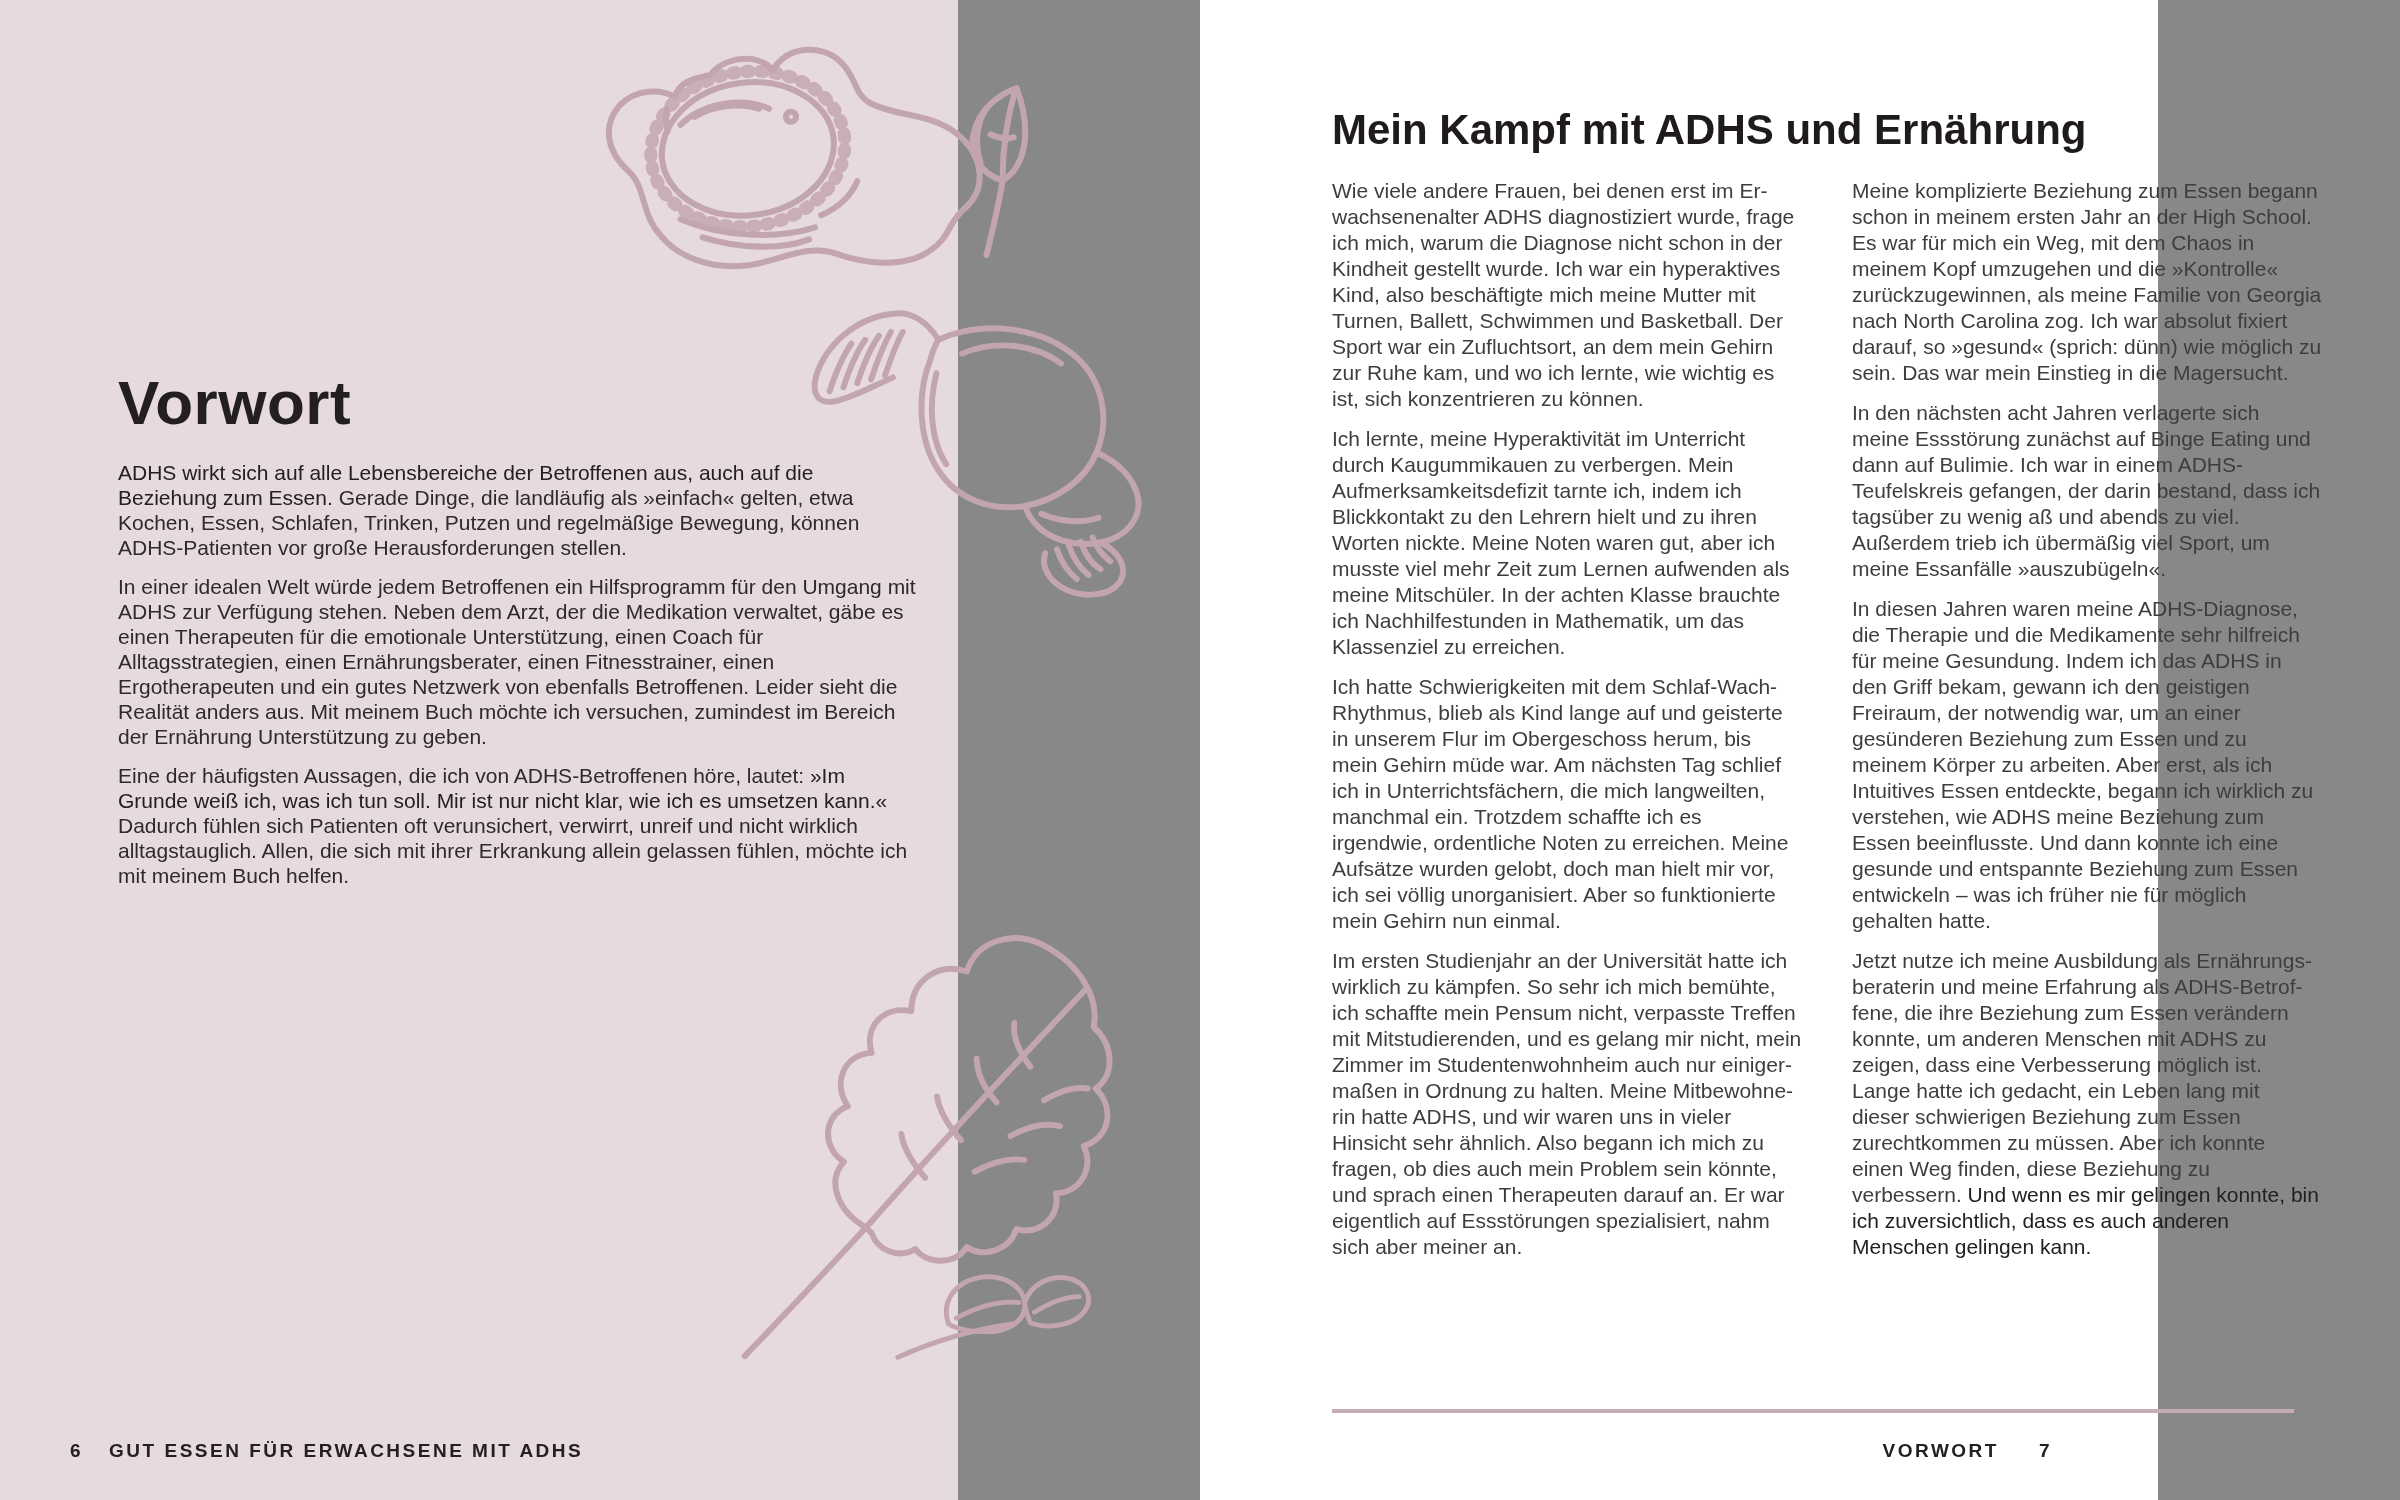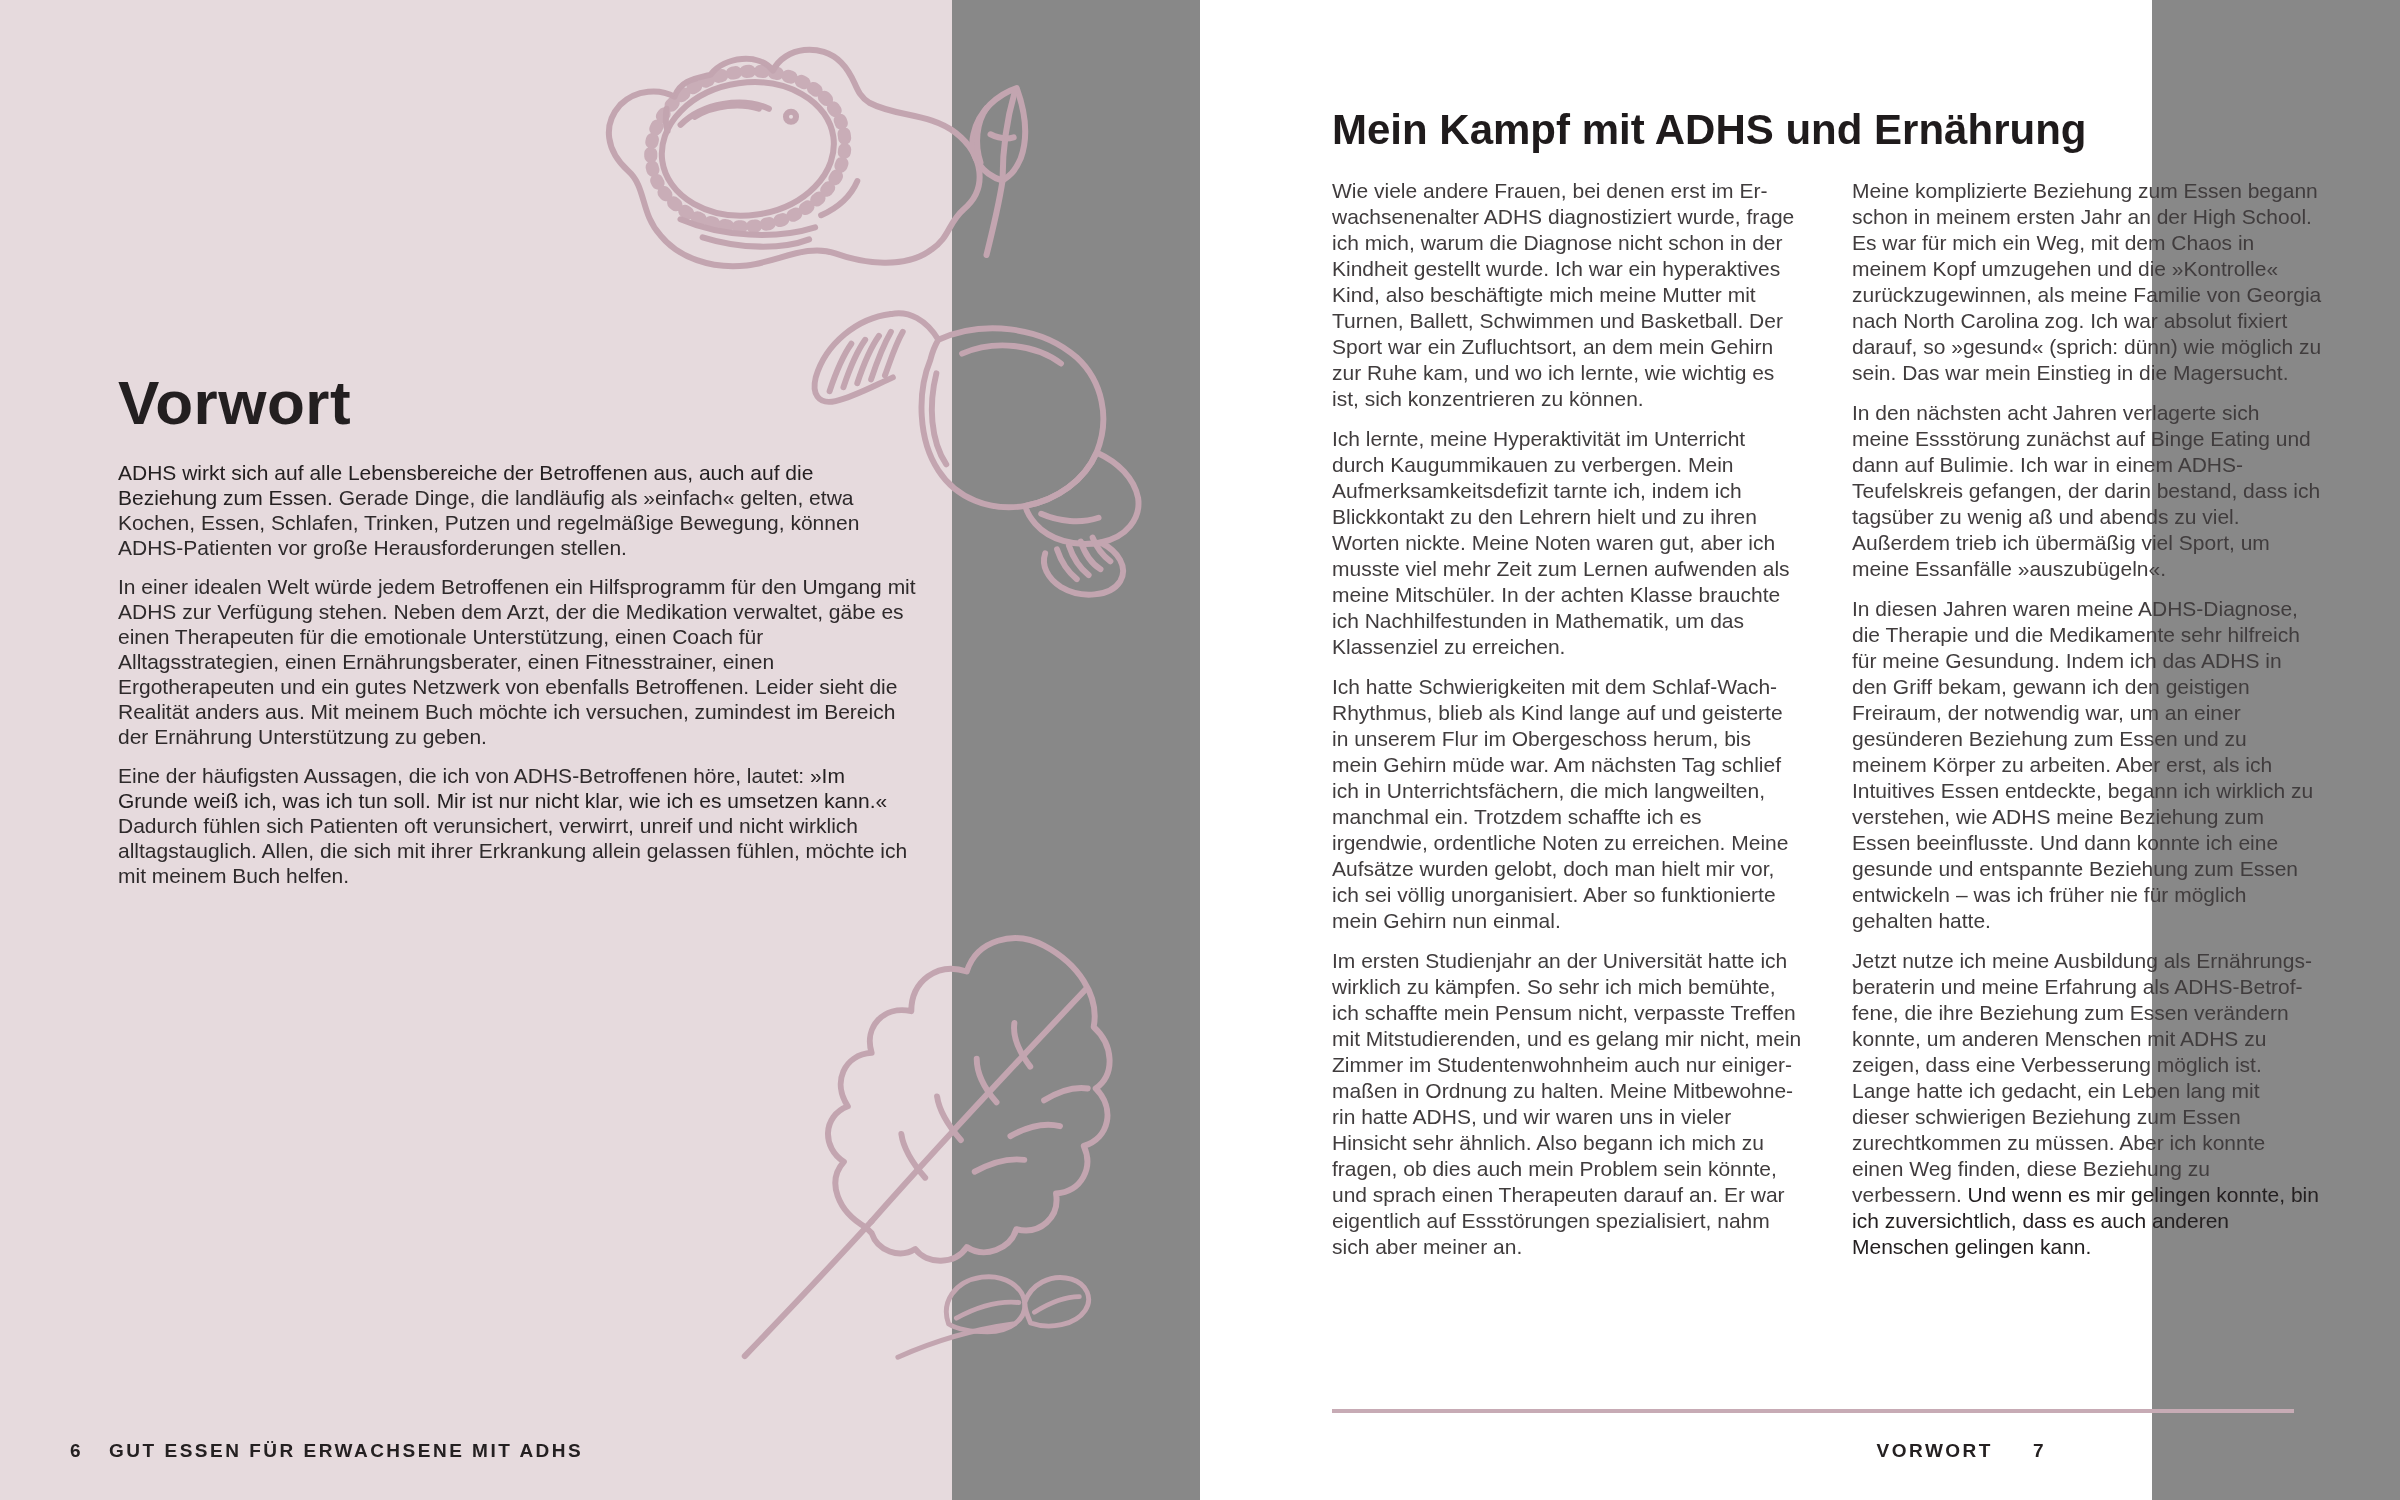--- a/index.html
+++ b/index.html
@@ -1,18 +1,18 @@
 <!DOCTYPE html>
 <html><head>
 <meta charset="utf-8">
 <style>
   html,body{margin:0;padding:0;background:#888;}
   .spread{position:relative;width:2400px;height:1500px;overflow:hidden;
     font-family:"Liberation Sans", sans-serif;color:#2b2728;}
-  .page{position:absolute;top:0;height:1500px;width:952px;}
+  .page{position:absolute;top:0;height:1500px;width:952px;padding-left:6px;}
   .page-left{left:0;background:#e6dadd;}
   .page-right{left:1200px;background:#ffffff;}
 
   .illus{position:absolute;}
   .illus path,.illus ellipse,.illus circle{fill:none;stroke:#c3a5b0;stroke-width:6;
     stroke-linecap:round;stroke-linejoin:round;}
 
   .left-content{position:absolute;left:118px;top:368px;width:800px;z-index:2;}
   .preface-title{margin:0 0 22px 0;font-size:62px;line-height:70px;font-weight:700;
     color:#231f20;letter-spacing:.5px;}

